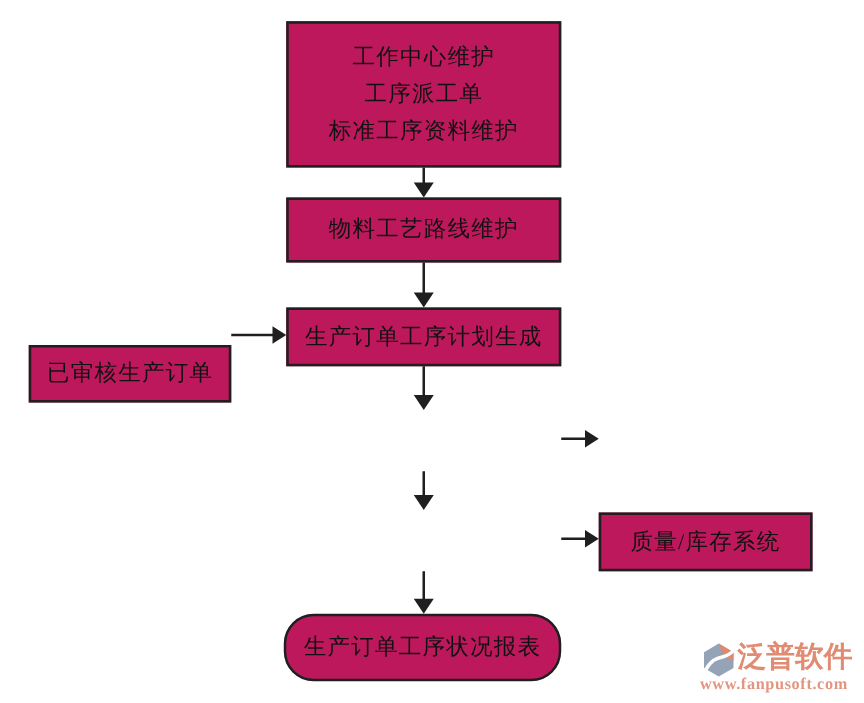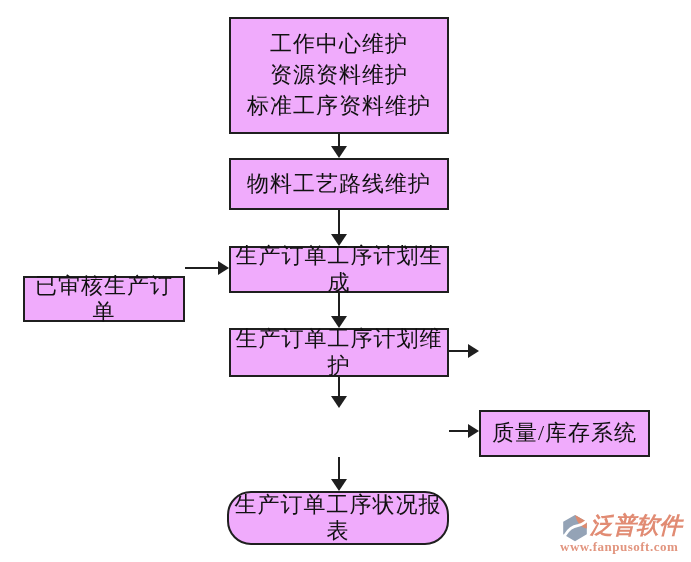--- a/index.html
+++ b/index.html
@@ -12,23 +12,23 @@
     width: 691px;
     height: 562px;
     background: #ffffff;
     font-family: "Liberation Serif", "DejaVu Serif", serif;
     overflow: hidden;
   }
   .box {
     position: absolute;
     box-sizing: border-box;
     border: 2px solid #1f1f1f;
-    background: #f0abfc;
+    background: #be185d;
     color: #111111;
-    font-size: 22px;
+    font-size: 18px;
     display: flex;
     align-items: center;
     justify-content: center;
     text-align: center;
     letter-spacing: 1px;
     line-height: 1.2;
   }
   .box.multiline {
     flex-direction: column;
     justify-content: space-evenly;
@@ -91,51 +91,49 @@
   }
   .brand-text {
     position: absolute;
     left: 34px;
     top: 4px;
     font-size: 23px;
     font-weight: bold;
     color: #e18b73;
     letter-spacing: 0px;
     white-space: nowrap;
-    font-style: italic;
   }
   .brand-url {
     position: absolute;
     left: 4px;
     top: 33px;
     font-size: 13px;
     font-weight: bold;
     color: #e2957f;
     letter-spacing: 0.5px;
     white-space: nowrap;
   }
 </style>
 </head>
 <body>
 
 <div class="canvas">
 
   <div class="box multiline b-master">
     <div>工作中心维护</div>
-    <div>资源资料维护</div>
+    <div>工序派工单</div>
     <div>标准工序资料维护</div>
   </div>
 
   <div class="box b-routing">物料工艺路线维护</div>
 
   <div class="box b-approved">已审核生产订单</div>
 
   <div class="box b-generate">生产订单工序计划生成</div>
 
-  <div class="box b-maintain">生产订单工序计划维护</div>
 
 
 
   <div class="box b-quality">质量/库存系统</div>
 
   <div class="box b-report">生产订单工序状况报表</div>
 
   <div class="vline" style="top:134px; height:14px;"></div>
   <div class="head-down" style="top:146px;"></div>
 

